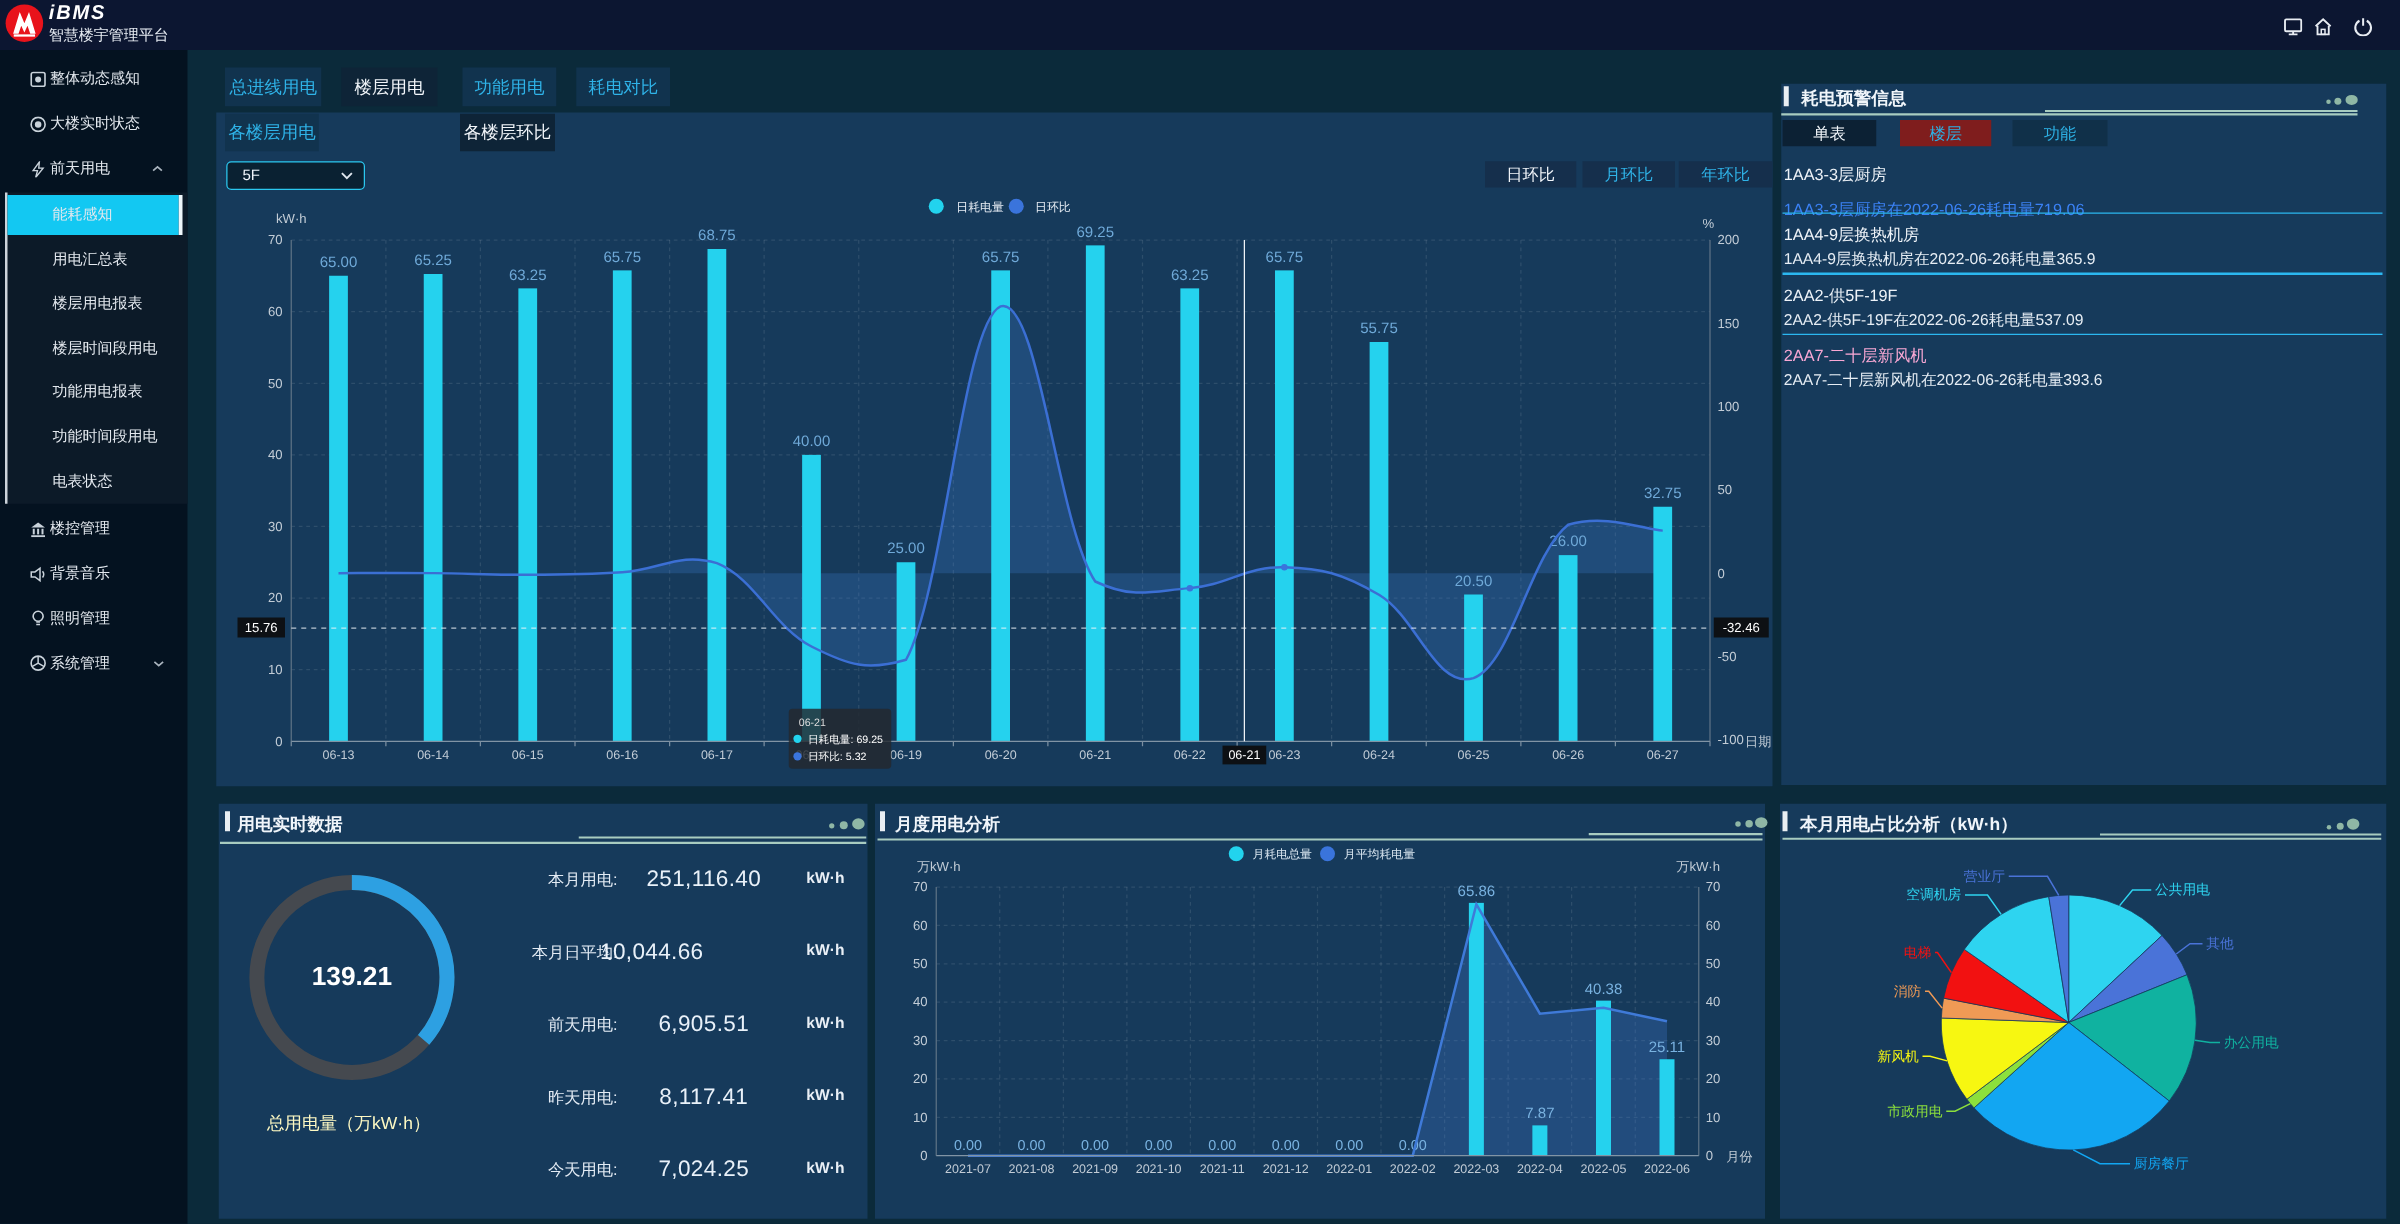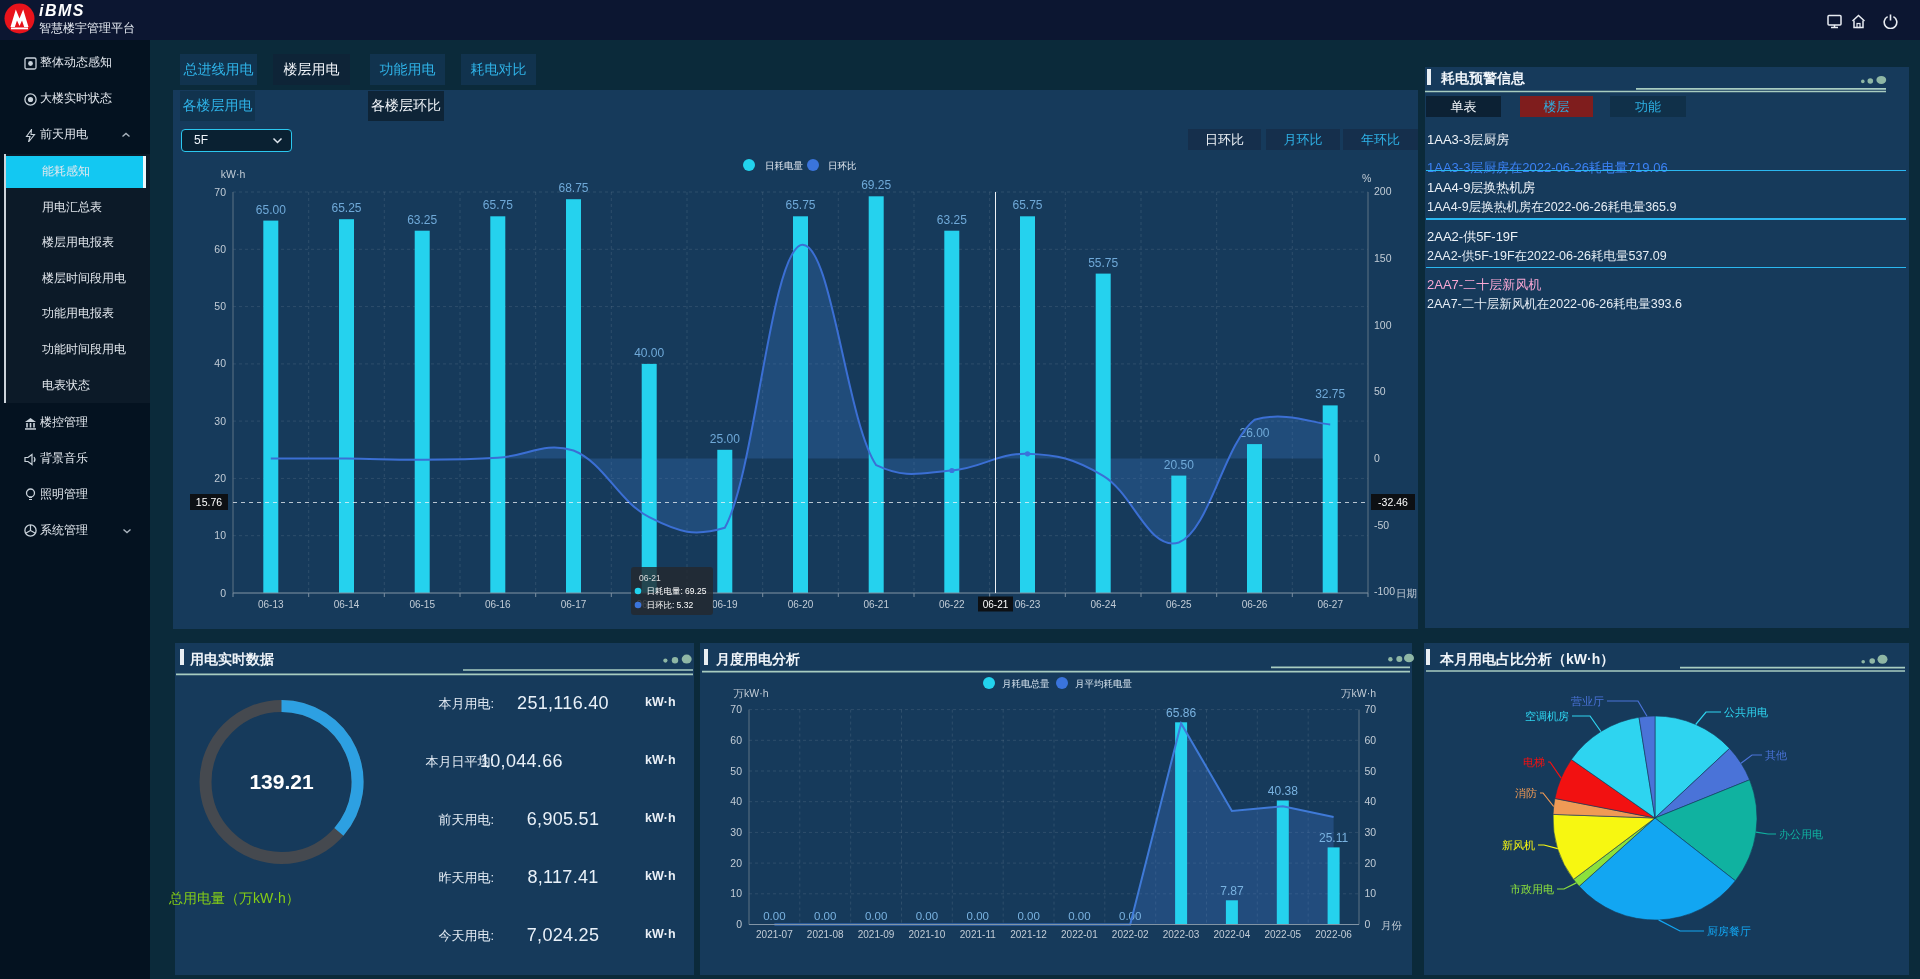--- a/index.html
+++ b/index.html
@@ -308,21 +308,21 @@
 <div class="abs" style="left:330px;top:868.5px;width:164px;text-align:right;font-size:13px;color:#e3ebf4">昨天用电:</div>
 <div class="abs" style="left:480px;top:866.5px;width:166px;text-align:center;font-size:18px;color:#e9f1f9;letter-spacing:0.3px">8,117.41</div>
 <div class="abs" style="left:645px;top:869px;font-size:12.5px;font-weight:bold;color:#e9eff6">kW·h</div>
 <div class="abs" style="left:330px;top:926.5px;width:164px;text-align:right;font-size:13px;color:#e3ebf4">今天用电:</div>
 <div class="abs" style="left:480px;top:924.5px;width:166px;text-align:center;font-size:18px;color:#e9f1f9;letter-spacing:0.3px">7,024.25</div>
 <div class="abs" style="left:645px;top:927px;font-size:12.5px;font-weight:bold;color:#e9eff6">kW·h</div>
 <div class="abs" style="left:281.5px;top:770px;width:0;overflow:visible">
     <div style="position:absolute;left:-70px;top:0;width:140px;text-align:center;font-size:21px;font-weight:bold;color:#fff">139.21</div>
   </div>
 <div class="abs" style="left:279px;top:890px;width:0;overflow:visible">
-    <div style="position:absolute;left:-110px;top:0;width:220px;text-align:left;font-size:14px;color:#84cc16">总用电量（万kW·h）</div>
+    <div style="position:absolute;left:-110px;top:0;width:220px;text-align:center;font-size:14px;color:#fef9c3">总用电量（万kW·h）</div>
   </div>
 <div class="abs" style="left:180px;top:54px;width:77px;height:31px;background:#11334e;color:#2fb3e8;font-size:14px;display:flex;align-items:center;justify-content:center">总进线用电</div>
 <div class="abs" style="left:273px;top:54px;width:77px;height:31px;background:#0e2437;color:#f2f6fa;font-size:14px;display:flex;align-items:center;justify-content:center">楼层用电</div>
 <div class="abs" style="left:370px;top:54px;width:75px;height:31px;background:#11334e;color:#2fb3e8;font-size:14px;display:flex;align-items:center;justify-content:center">功能用电</div>
 <div class="abs" style="left:461px;top:54px;width:75px;height:31px;background:#11334e;color:#2fb3e8;font-size:14px;display:flex;align-items:center;justify-content:center">耗电对比</div>
 <div class="abs" style="left:180px;top:91px;width:75px;height:30px;background:#11334e;color:#2fb3e8;font-size:14px;display:flex;align-items:center;justify-content:center">各楼层用电</div>
 <div class="abs" style="left:368px;top:91px;width:76px;height:30px;background:#0e2437;color:#f2f6fa;font-size:14px;display:flex;align-items:center;justify-content:center">各楼层环比</div>
 <div class="abs" style="left:181px;top:129px;width:111px;height:23px;background:#0a2132;border:1.5px solid #2bc7ef;border-radius:4px;box-sizing:border-box"></div>
 <div class="abs" style="left:194px;top:132.5px;font-size:12px;color:#eef4fa">5F</div>
 <svg class="abs" style="left:272px;top:137px" width="11" height="8" viewBox="0 0 11 8">

